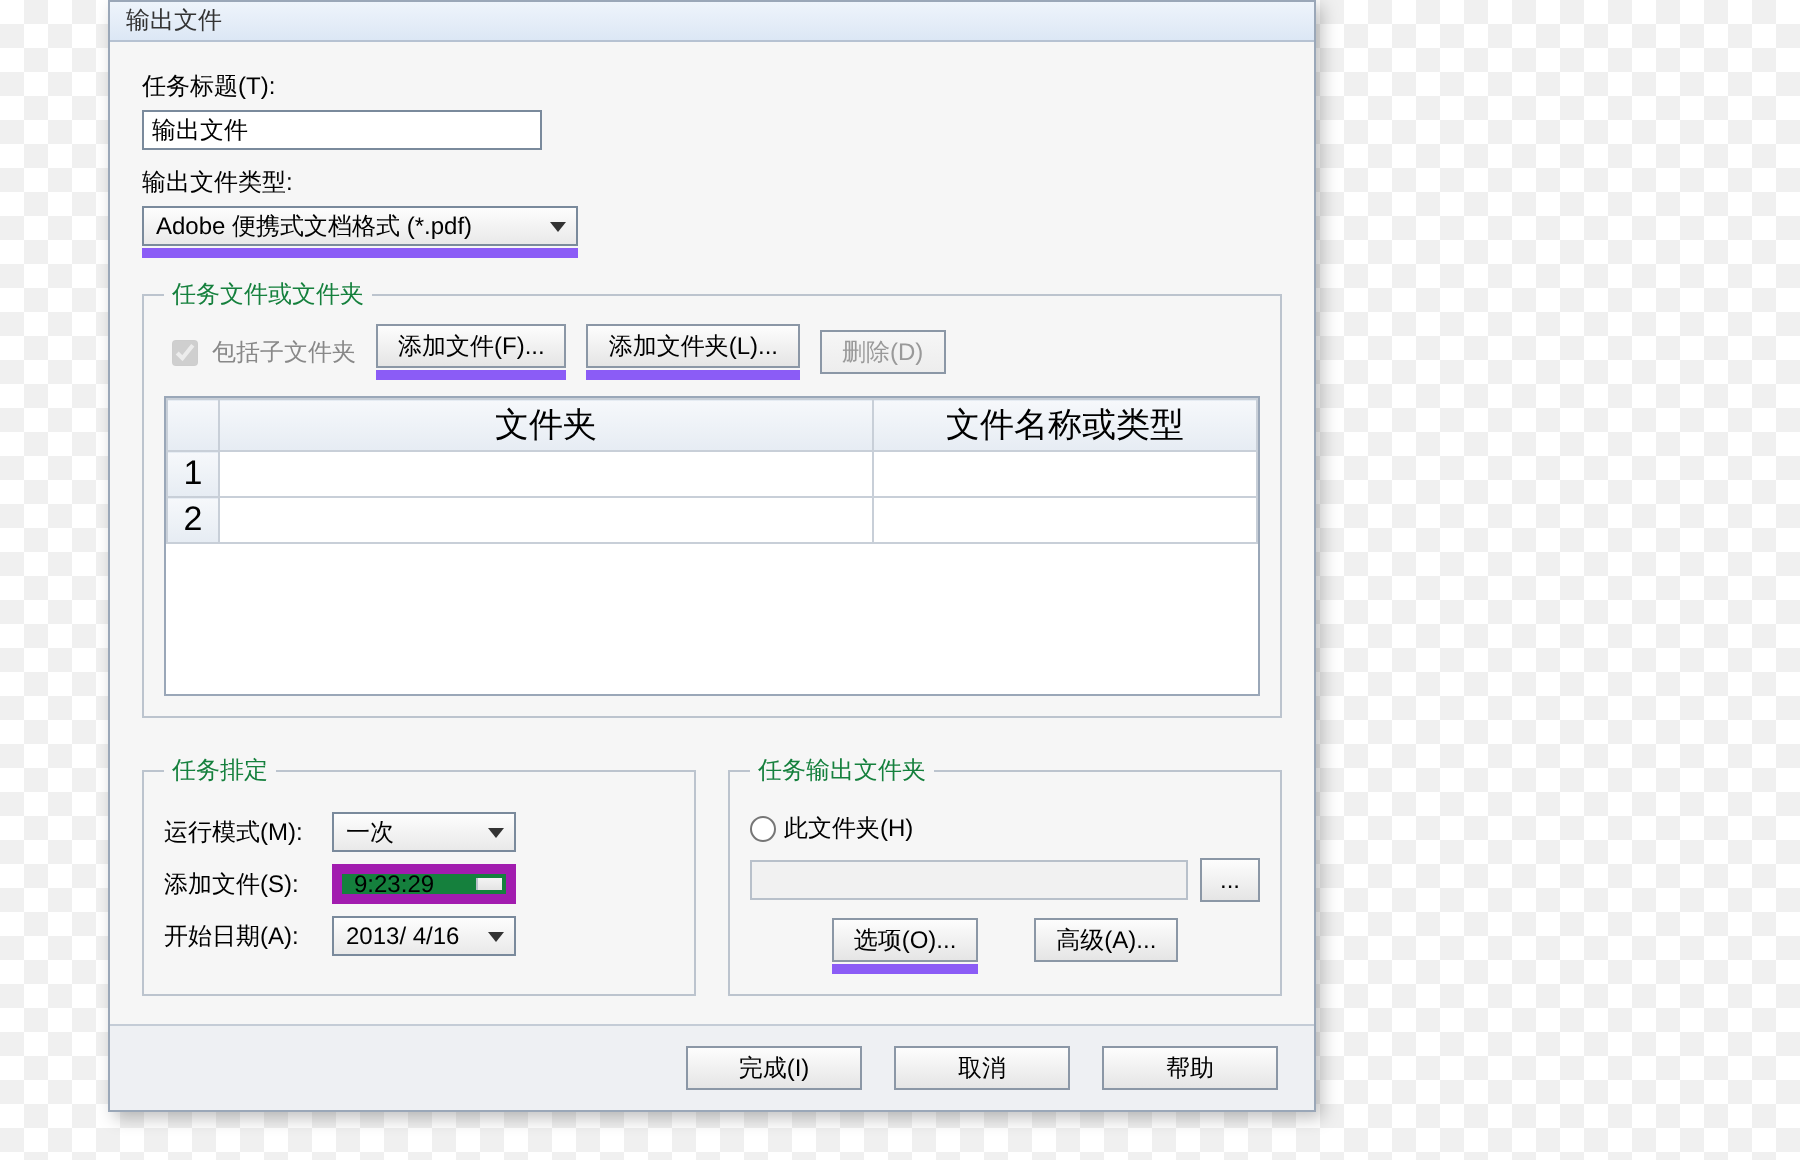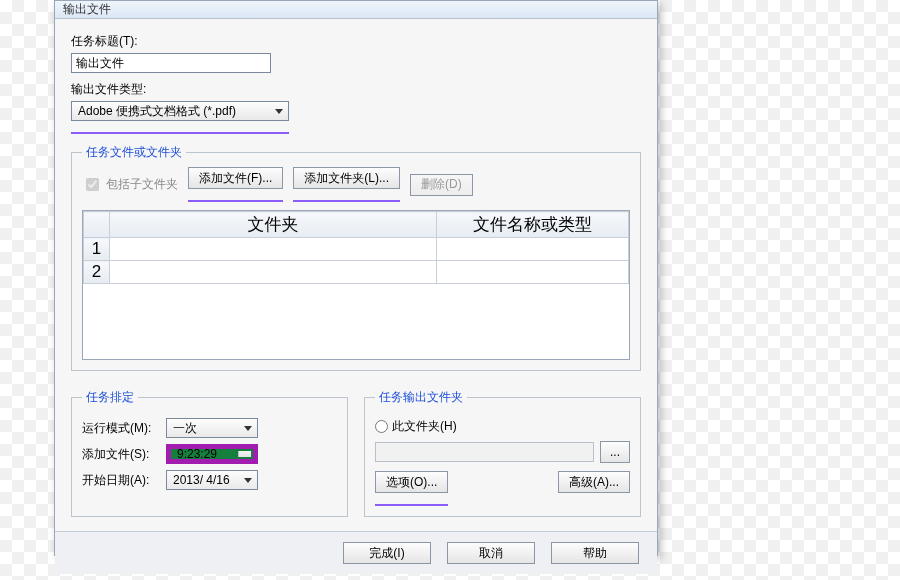--- a/index.html
+++ b/index.html
@@ -64,30 +64,30 @@
     content: "";
     position: absolute;
     right: 5px;
     top: 50%;
     transform: translateY(-40%);
     border-left: 4px solid transparent;
     border-right: 4px solid transparent;
     border-top: 5px solid #333;
   }
   .underline-red {
-    border-bottom: 2px solid #8b5cf6;
-    padding-bottom: 11px;
+    border-bottom: 5px solid #8b5cf6;
+    padding-bottom: 1px;
     display: inline-block;
   }
   fieldset.group {
     border: 1px solid #bcc4ce;
     padding: 6px 10px 10px 10px;
     margin: 10px 0 8px 0;
   }
-  fieldset.group legend { padding: 0 4px; color: #1d4ed8; }
+  fieldset.group legend { padding: 0 4px; color: #15803d; }
   .btn {
     height: 22px;
     border: 1px solid #8b97a6;
     background: linear-gradient(#fdfdfd, #e5e5e5);
     font: inherit;
     padding: 0 10px;
     cursor: pointer;
   }
   .btn[disabled] {
     color: #999;
@@ -152,21 +152,21 @@
     border: 1px solid #b8c0ca;
     background: #f1f1f1;
   }
   .btn-browse {
     width: 30px;
     padding: 0;
     text-align: center;
   }
   .right-btns {
     display: flex;
-    justify-content: space-between;
+    justify-content: center;
     gap: 28px;
     margin-top: 8px;
   }
   .footer {
     border-top: 1px solid #c4ccd6;
     padding: 10px 18px;
     display: flex;
     justify-content: flex-end;
     gap: 16px;
     background: #eef0f3;

